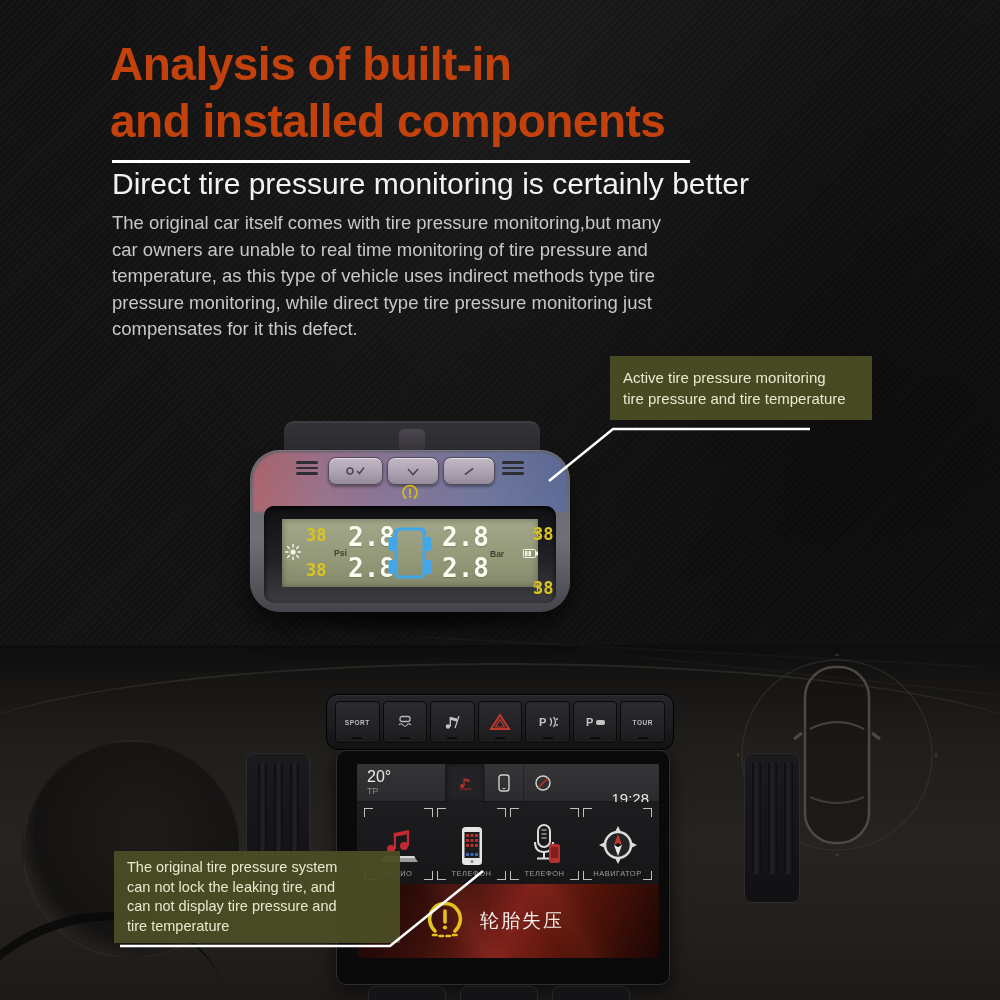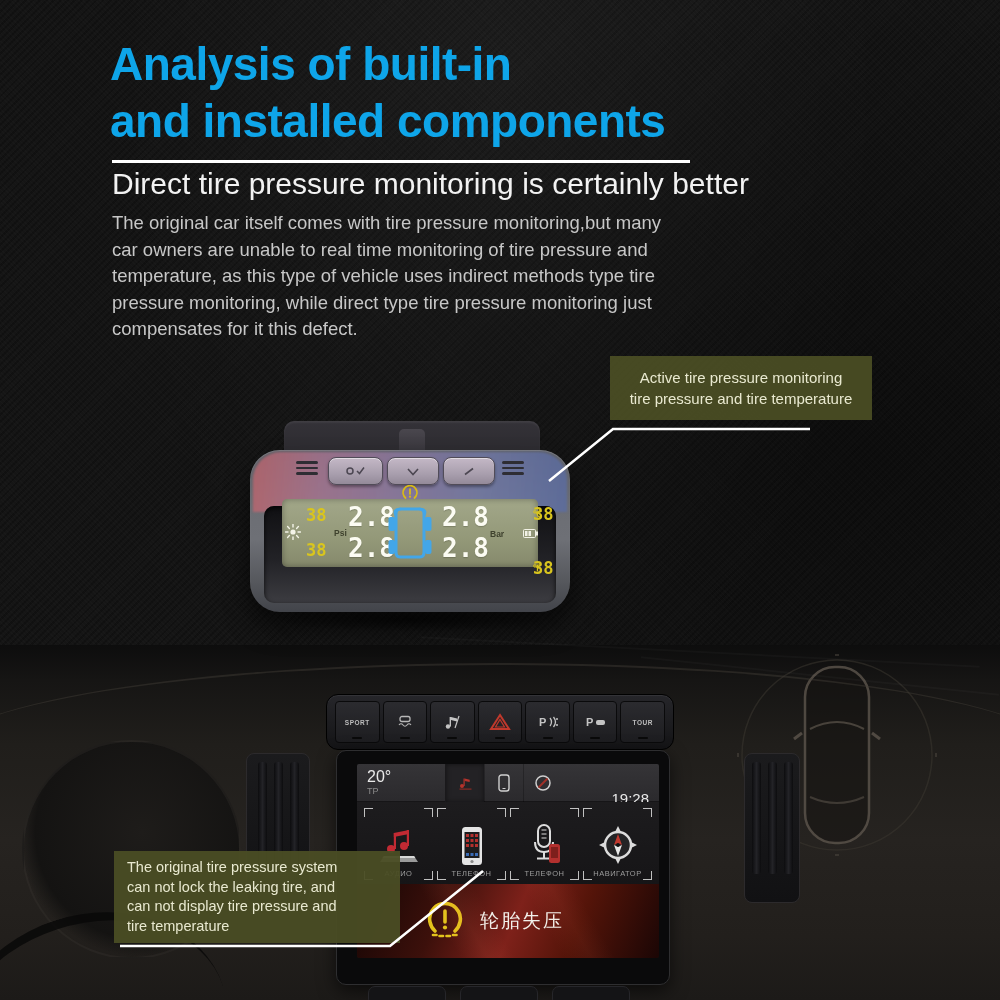--- a/index.html
+++ b/index.html
@@ -7,30 +7,30 @@
     background:#151515;font-family:"Liberation Sans",sans-serif;}
   .canvas::before{content:"";position:absolute;inset:0;z-index:0;
     background-image:
       radial-gradient(ellipse at 50% 8%, rgba(255,255,255,0.035), transparent 55%),
       radial-gradient(ellipse at 85% 45%, rgba(0,0,0,0.35), transparent 60%),
       repeating-linear-gradient(45deg, rgba(255,255,255,0.012) 0 1px, transparent 1px 3px),
       repeating-linear-gradient(-45deg, rgba(0,0,0,0.22) 0 2px, transparent 2px 5px);}
   .z{position:absolute;}
 
   
-  .title{left:110px;top:36px;color:#0ea5e9;font-size:46px;line-height:57px;
+  .title{left:110px;top:36px;color:#c2410c;font-size:46px;line-height:57px;
     font-weight:600;letter-spacing:-0.5px;z-index:3;}
   .title-underline{left:112px;top:160px;width:578px;height:3px;background:#fff;z-index:3;}
   .subtitle{left:112px;top:167px;color:#f2f2f2;font-size:30px;font-weight:400;z-index:3;}
   .body-text{left:112px;top:210px;color:#c7c7c7;font-size:18.5px;line-height:26.5px;z-index:3;}
 
   
   .callout{background:rgba(74,77,36,0.95);color:#e9e9d0;font-size:15px;line-height:21px;
     padding:11px 13px;z-index:6;}
-  .callout.top{left:610px;top:356px;width:236px;text-align:center;}
+  .callout.top{left:610px;top:356px;width:236px;}
   .callout.bottom{left:114px;top:851px;width:260px;font-size:14.5px;line-height:19.5px;padding:7px 13px;}
 
   
   .lines-overlay{left:0;top:0;width:1000px;height:1000px;z-index:7;pointer-events:none;}
 
   
   .visor-mount{left:284px;top:421px;width:256px;height:78px;border-radius:10px;z-index:2;
     background:linear-gradient(180deg,#343238 0%,#2a292d 55%,#222125 100%);
     box-shadow:inset 0 2px 2px rgba(255,255,255,0.06);}
   .mount-stem{left:399px;top:429px;width:26px;height:28px;border-radius:5px 5px 2px 2px;z-index:2;
@@ -45,21 +45,21 @@
   .dev-btn{top:457px;height:26px;border-radius:8px;z-index:4;
     background:linear-gradient(180deg,#c4b8c6 0%,#a99fae 60%,#948a99 100%);
     border:1px solid #514c58;box-shadow:inset 0 1px 0 rgba(255,255,255,0.5), 0 2px 3px rgba(0,0,0,0.35);
     display:flex;align-items:center;justify-content:center;}
   .grille{z-index:4;display:flex;flex-direction:column;gap:3px;}
   .grille i{display:block;width:22px;height:2.5px;background:#2e2d33;border-radius:2px;}
   .dev-tpms-mini{left:401px;top:485px;z-index:4;}
   .lcd-bezel{left:264px;top:506px;width:292px;height:97px;border-radius:10px;z-index:4;
     background:linear-gradient(180deg,#101013 0%,#222226 55%,#3c3c41 100%);
     box-shadow:inset 0 2px 5px rgba(0,0,0,0.8);}
-  .lcd{left:282px;top:499px;width:256px;height:68px;border-radius:5px;z-index:5;
+  .lcd{left:282px;top:519px;width:256px;height:68px;border-radius:0;z-index:5;
     background:linear-gradient(180deg,#a2a789 0%,#939878 60%,#85896c 100%);
     box-shadow:inset 0 0 6px rgba(0,0,0,0.35);}
   .lcd *{position:absolute;}
   .lcd .seg{font-family:"DejaVu Sans Mono",monospace;font-weight:bold;color:#fcfcf3;
     font-size:26px;line-height:26px;letter-spacing:0;text-shadow:0 1px 1px rgba(40,44,28,0.25);}
   .lcd .temp{font-family:"DejaVu Sans Mono",monospace;font-weight:bold;color:#d9c51e;
     font-size:17px;line-height:17px;}
   .lcd .temp sup{font-size:9px;}
   .lcd .unit{font-size:8.5px;font-weight:bold;color:#3f422e;}
   .dev-shadow{left:270px;top:606px;width:280px;height:26px;border-radius:50%;z-index:2;

